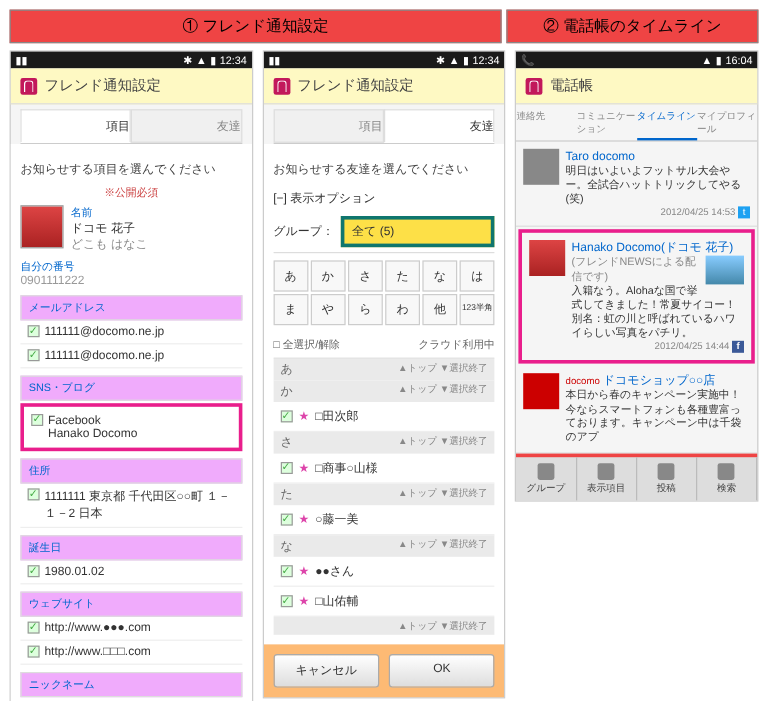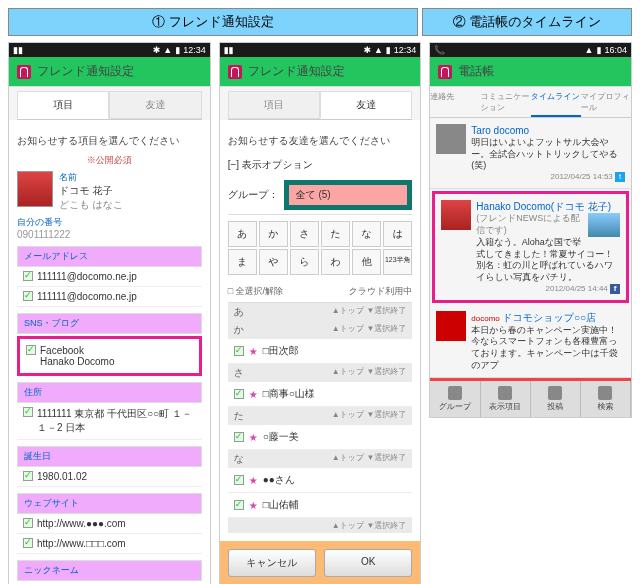--- a/index.html
+++ b/index.html
@@ -1,48 +1,48 @@
 <!DOCTYPE html>
 <html><head>
 <meta charset="utf-8">
 <style>
 *{box-sizing:border-box;margin:0;padding:0;font-family:sans-serif}
 body{background:#fff;padding:8px}
 .header-row{display:flex;gap:4px;margin-bottom:6px}
-.header-box{border:1px solid #888;background:#7dd3fc;display:flex;align-items:center;justify-content:center;font-size:13px;padding:4px}
+.header-box{border:1px solid #888;background:#ef4444;display:flex;align-items:center;justify-content:center;font-size:13px;padding:4px}
 .header-box.h1{flex:2}
 .header-box.h2{flex:1}
 .screens{display:flex;gap:8px;align-items:flex-start}
 .phone{width:204px;background:#f5f5f5;border:1px solid #ccc;font-size:10px;color:#333}
 .status-bar{background:#1a1a1a;color:#fff;display:flex;justify-content:space-between;padding:2px 4px;font-size:9px;align-items:center}
 .status-left,.status-right{display:flex;gap:3px;align-items:center}
-.app-header{background:#22c55e;border-bottom:1px solid #ddd;padding:6px 8px;display:flex;align-items:center;gap:6px}
+.app-header{background:#fef9c3;border-bottom:1px solid #ddd;padding:6px 8px;display:flex;align-items:center;gap:6px}
 .app-icon{width:14px;height:14px;background:#c2185b;border-radius:2px;position:relative}
 .app-icon::after{content:"";position:absolute;left:3px;top:2px;width:6px;height:9px;border:1px solid #fff;border-radius:3px 3px 0 0;border-bottom:none}
 .app-title{font-size:12px;color:#444}
 .tabs{display:flex;border-bottom:1px solid #ccc;background:#fff;margin:4px 8px 0}
-.tab{flex:1;text-align:center;padding:6px 0;font-size:10px;color:#888;border:1px solid #ddd;background:#f0f0f0}
+.tab{flex:1;text-align:right;padding:6px 0;font-size:10px;color:#888;border:1px solid #ddd;background:#f0f0f0}
 .tab.active{background:#fff;color:#333;border-bottom:1px solid #fff}
 .body{padding:8px;background:#fff}
 .instruction{font-size:10px;color:#444;margin:6px 0}
 .req{color:#c44;font-size:9px;text-align:center}
 .profile-row{display:flex;gap:6px;margin:4px 0}
 .avatar{width:36px;height:36px;background:linear-gradient(#d44,#a22);border:1px solid #999}
 .profile-info{font-size:10px;line-height:1.4}
 .name-label{color:#06c;font-size:9px}
 .section-hdr{background:#f0abfc;color:#06c;padding:3px 6px;font-size:9px;margin-top:6px;border:1px solid #ddd}
 .item{padding:4px 6px;font-size:10px;border-bottom:1px solid #eee;display:flex;align-items:flex-start;gap:4px}
 .chk{width:10px;height:10px;border:1px solid #999;background:#dfd;display:inline-block;flex-shrink:0;position:relative}
 .chk::after{content:"✓";position:absolute;left:0;top:-2px;font-size:9px;color:#4a4}
 .sns-box{border:3px solid #e91e8c;padding:2px 0;margin:2px 0}
 .btn-row{display:flex;gap:8px;padding:8px;background:#fdba74}
 .btn{flex:1;border:1px solid #aaa;background:linear-gradient(#fff,#ddd);text-align:center;padding:6px 0;font-size:10px;border-radius:3px}
 .opt-hdr{font-size:10px;color:#333;padding:4px 0}
 .grp-row{display:flex;align-items:center;gap:6px;padding:4px 0;border-bottom:1px solid #ddd}
-.grp-sel{flex:1;border:5px solid #0f766e;background:#fca5a5;padding:3px 6px;font-size:10px}
+.grp-sel{flex:1;border:3px solid #0f766e;background:#fde047;padding:3px 6px;font-size:10px}
 .kana-grid{display:grid;grid-template-columns:repeat(6,1fr);gap:2px;margin:6px 0}
 .kana{border:1px solid #ccc;background:#f8f8f8;text-align:center;padding:5px 0;font-size:10px}
 .sel-row{display:flex;justify-content:space-between;padding:4px 0;font-size:9px;color:#666;border-bottom:1px solid #ddd}
 .kana-section{background:#eaeaea;padding:2px 6px;font-size:10px;display:flex;justify-content:space-between;color:#666}
 .kana-section .links{color:#888;font-size:8px}
 .contact{padding:5px 6px;font-size:10px;display:flex;align-items:center;gap:5px;border-bottom:1px solid #eee}
 .star{color:#d4a;font-size:10px}
 .tabs-mini{display:flex;font-size:8px;color:#888;border-bottom:1px solid #ccc}
 .tab-mini{flex:1;text-align:left;padding:4px 0}
 .tab-mini.active{color:#06c;border-bottom:2px solid #06c}

